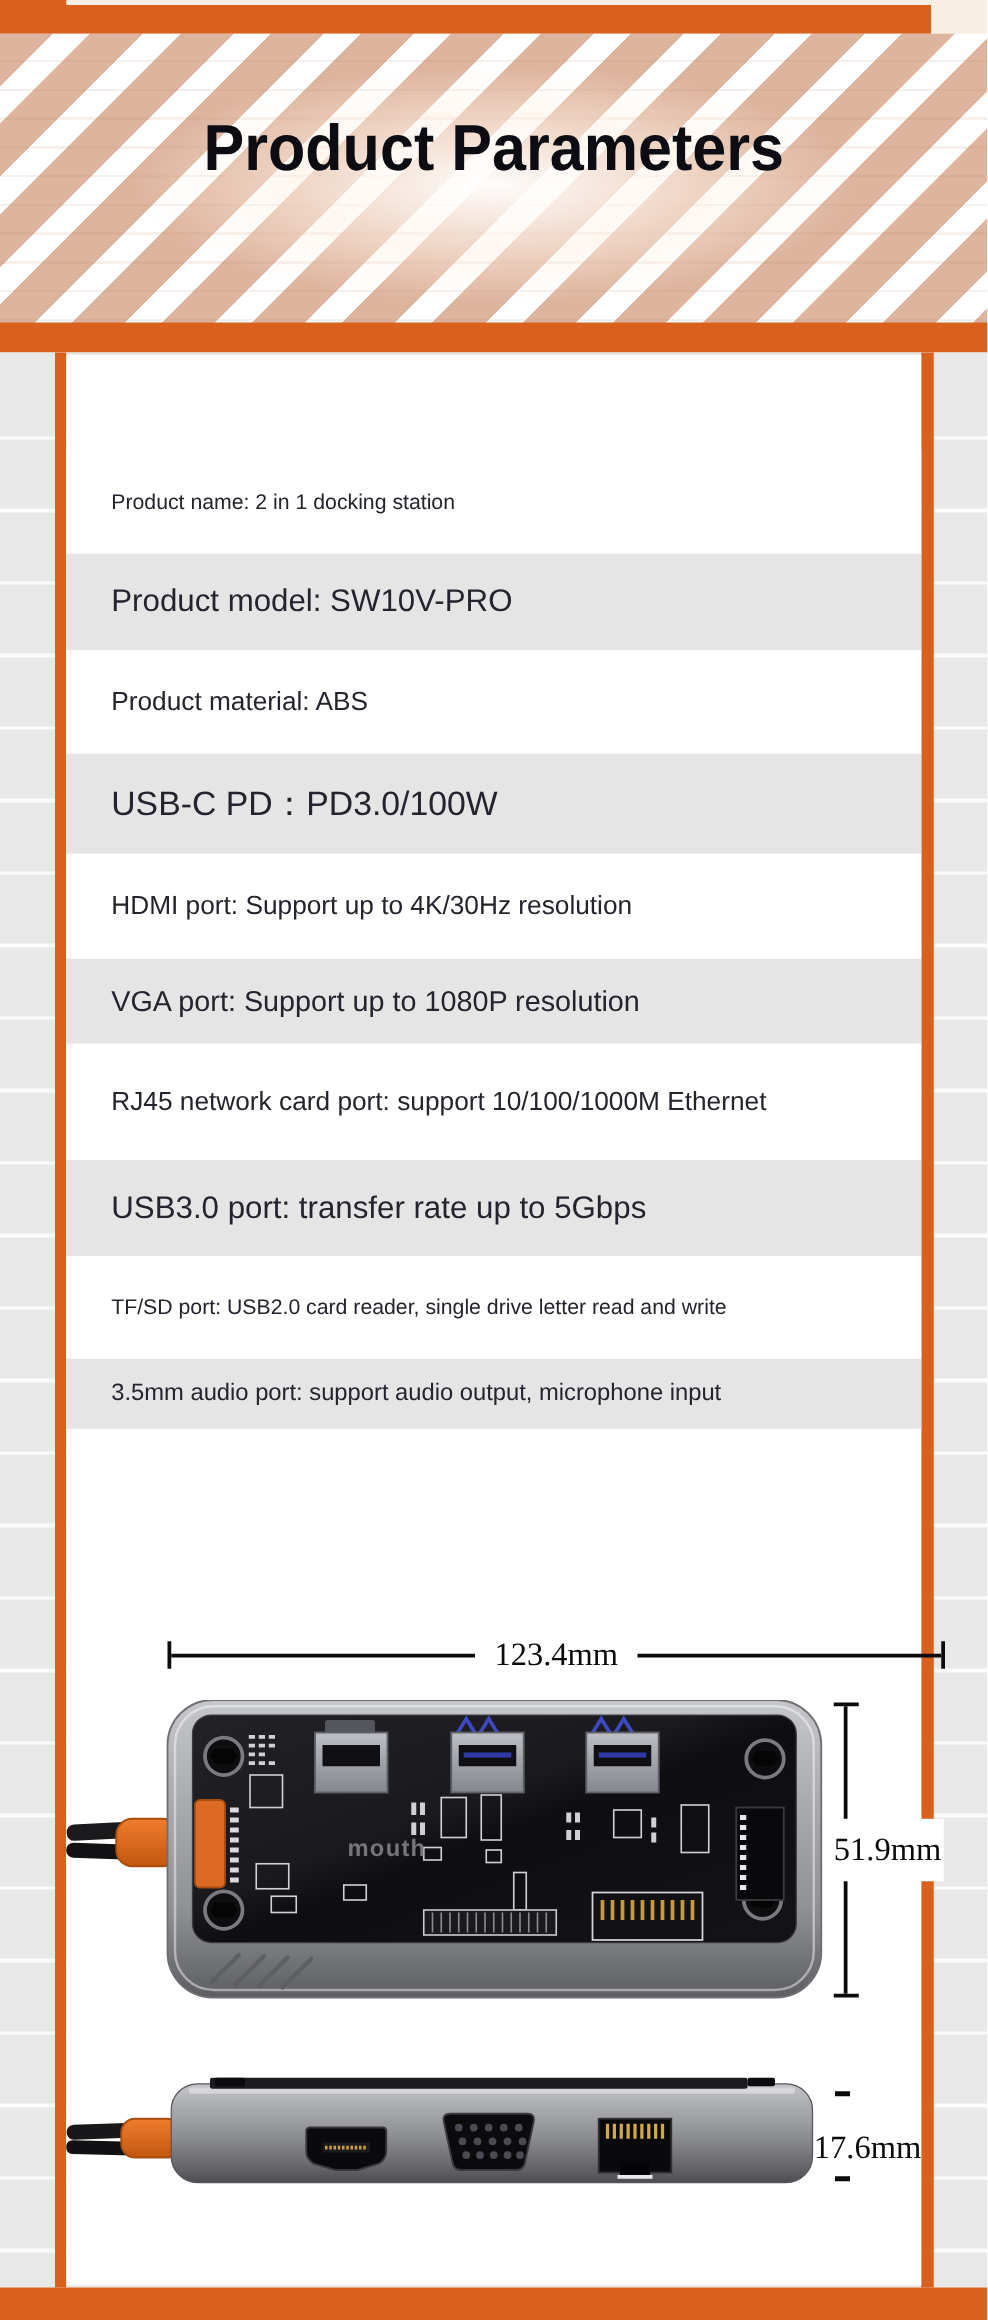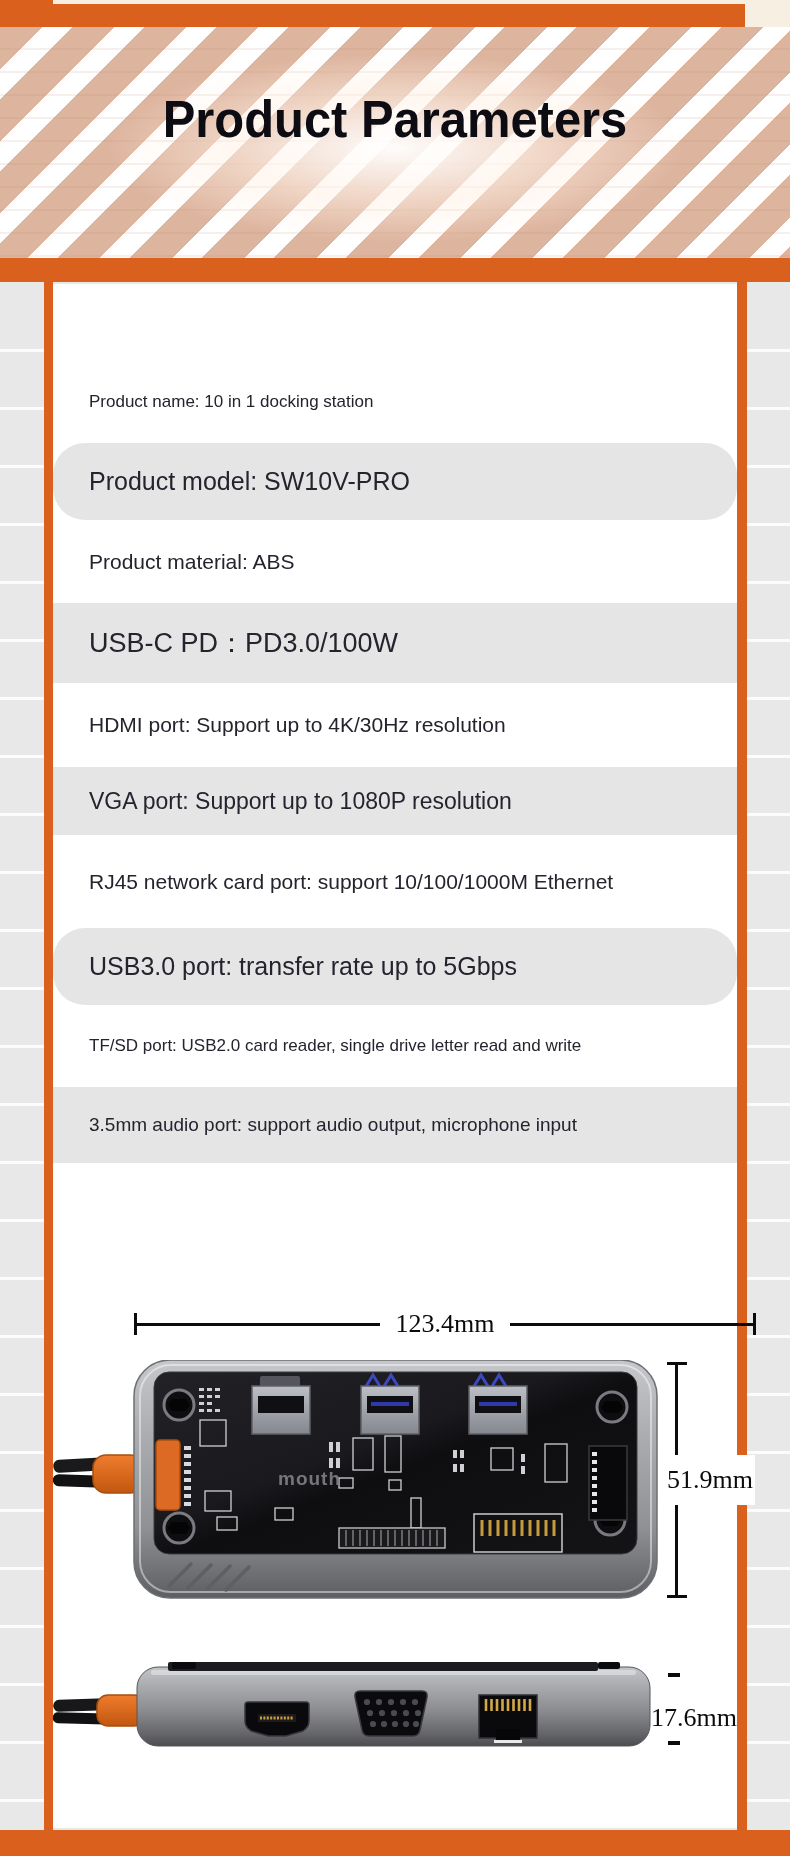--- a/index.html
+++ b/index.html
@@ -45,21 +45,21 @@
     position:absolute;left:53px;top:2px;width:684px;height:1544px;background:#ffffff;
   }
   
   .spec-rows{margin-top:76px;}
   .row{
     box-sizing:border-box;padding-left:36px;color:#24242e;
     display:flex;align-items:center;background:#ffffff;
   }
   .row:nth-child(even){background:#e5e5e5;}
   .fs17{font-size:17px;} .fs19{font-size:19px;} .fs21{font-size:21px;}
-  .fs23{font-size:23px;text-align:right;} .fs25{font-size:25px;border-radius:32px;} .fs27{font-size:27px;font-weight:500;}
+  .fs23{font-size:23px;text-align:right;} .fs25{font-size:25px;} .fs27{font-size:27px;font-weight:500;}
   
   .dim-serif{font-family:"Liberation Serif",serif;color:#0b0b0b;}
   .dim-width{
     position:absolute;left:81px;top:1025px;width:622px;height:30px;
     display:flex;align-items:center;
   }
   .dim-width .cap{width:3px;height:22px;background:#0b0b0b;}
   .dim-width .seg{flex:1;height:3px;background:#0b0b0b;}
   .dim-width .lbl{margin:0 16px;font-size:26px;white-space:nowrap;}
   .dim-height{position:absolute;left:611px;top:1078px;width:26px;height:236px;}
@@ -97,21 +97,21 @@
   <div class="orange-band"></div>
 
   <div class="main">
     <div class="vbar left"></div>
     <div class="vbar right"></div>
 
     <div class="card">
 
       <div class="spec-rows">
         <div class="row fs17" style="height:83px">
-            <span>Product name: 10 in 1 docking station</span>
+            <span>Product name: 2 in 1 docking station</span>
           </div>
         <div class="row fs25" style="height:77px">
             <span>Product model: SW10V-PRO</span>
           </div>
         <div class="row fs21" style="height:83px">
             <span>Product material: ABS</span>
           </div>
         <div class="row fs27" style="height:80px">
             <span>USB-C PD：PD3.0/100W</span>
           </div>
@@ -123,21 +123,21 @@
           </div>
         <div class="row fs21" style="height:93px">
             <span>RJ45 network card port: support 10/100/1000M Ethernet</span>
           </div>
         <div class="row fs25" style="height:77px">
             <span>USB3.0 port: transfer rate up to 5Gbps</span>
           </div>
         <div class="row fs17" style="height:82px">
             <span>TF/SD port: USB2.0 card reader, single drive letter read and write</span>
           </div>
-        <div class="row fs19" style="height:76px">
+        <div class="row fs19" style="height:56px">
             <span>3.5mm audio port: support audio output, microphone input</span>
           </div>
       </div>
 
       <div class="dim-width dim-serif">
         <div class="cap"></div>
         <div class="seg"></div>
         <div class="lbl">123.4mm</div>
         <div class="seg"></div>
         <div class="cap"></div>

